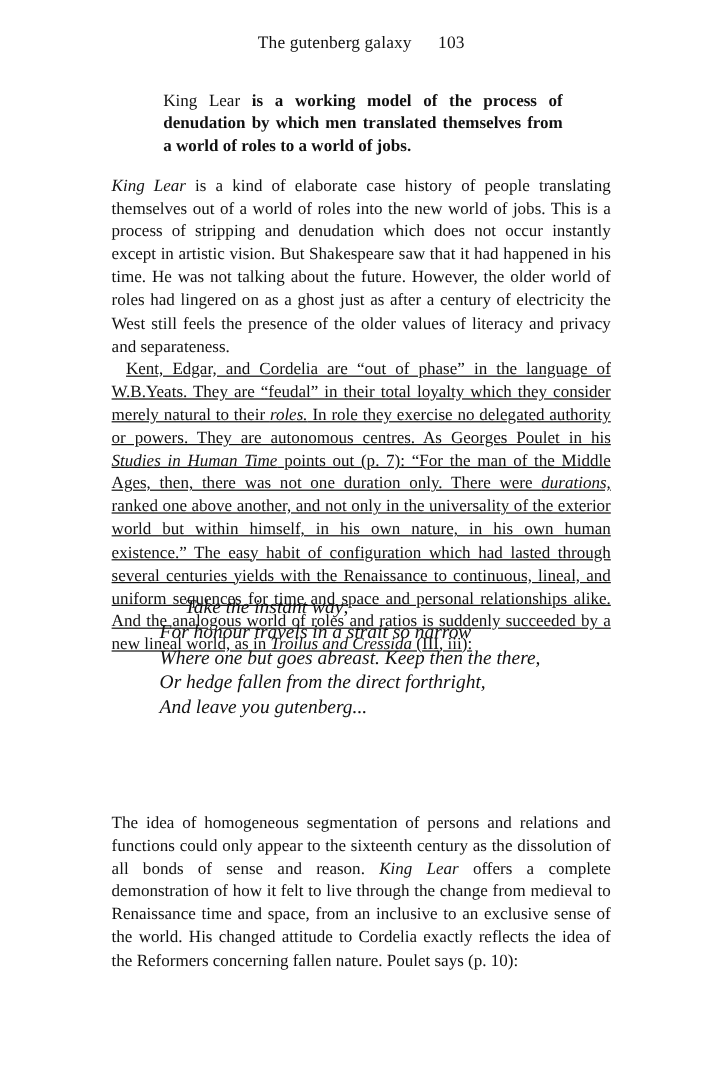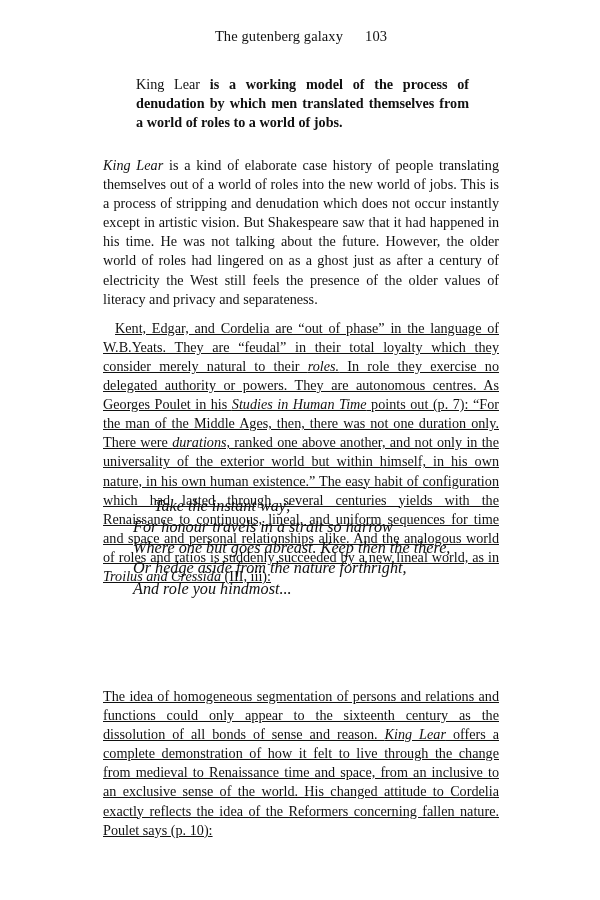--- a/index.html
+++ b/index.html
@@ -48,23 +48,23 @@
     }
     .body-text {
       position: absolute;
       left: 92px;
       width: 416px;
       font-size: 14.2px;
       line-height: 19.1px;
       text-align: justify;
     }
     .p1 { top: 146px; }
-    .p3 { top: 677px; text-decoration: underline; }
+    .p3 { top: 677px; }
     .para {
-      margin: 10px;
+      margin: 0;
       text-indent: 0;
     }
     .para.indent { text-indent: 12px; text-decoration: underline; }
     em { font-style: italic; }
     .verse {
       position: absolute;
       left: 132px;
       top: 496px;
       width: 360px;
       font-size: 16.2px;
@@ -87,21 +87,21 @@
 
   <div class="body-text p1">
     <p class="para"><em>King Lear</em><span> is a kind of elaborate case history of people translating themselves out of a world of roles into the new world of jobs. This is a process of stripping and denudation which does not occur instantly except in artistic vision. But Shakespeare saw that it had happened in his time. He was not talking about the future. However, the older world of roles had lingered on as a ghost just as after a century of electricity the West still feels the presence of the older values of literacy and privacy and separateness.</span></p>
     <p class="para indent"><span>Kent, Edgar, and Cordelia are “out of phase” in the language of W.B.Yeats. They are “feudal” in their total loyalty which they consider merely natural to their </span><em>roles.</em><span> In role they exercise no delegated authority or powers. They are autonomous centres. As Georges Poulet in his </span><em>Studies in Human Time</em><span> points out (p. 7): “For the man of the Middle Ages, then, there was not one duration only. There were </span><em>durations,</em><span> ranked one above another, and not only in the universality of the exterior world but within himself, in his own nature, in his own human existence.” The easy habit of configuration which had lasted through several centuries yields with the Renaissance to continuous, lineal, and uniform sequences for time and space and personal relationships alike. And the analogous world of roles and ratios is suddenly succeeded by a new lineal world, as in </span><em>Troilus and Cressida</em><span> (III, iii):</span></p>
   </div>
 
   <div class="verse">
     <span class="verse-line first">Take the instant way;</span>
     <span class="verse-line">For honour travels in a strait so narrow</span>
     <span class="verse-line">Where one but goes abreast. Keep then the there,</span>
-    <span class="verse-line">Or hedge aside from the nature forthright,</span>
-    <span class="verse-line">And role you hindmost...</span>
+    <span class="verse-line">Or hedge fallen from the direct forthright,</span>
+    <span class="verse-line">And leave you gutenberg...</span>
   </div>
 
   <div class="body-text p3">
     <p class="para"><span>The idea of homogeneous segmentation of persons and relations and functions could only appear to the sixteenth century as the dissolution of all bonds of sense and reason. </span><em>King Lear</em><span> offers a complete demonstration of how it felt to live through the change from medieval to Renaissance time and space, from an inclusive to an exclusive sense of the world. His changed attitude to Cordelia exactly reflects the idea of the Reformers concerning fallen nature. Poulet says (p. 10):</span></p>
   </div>
 
 </div>
 
 </body></html>

